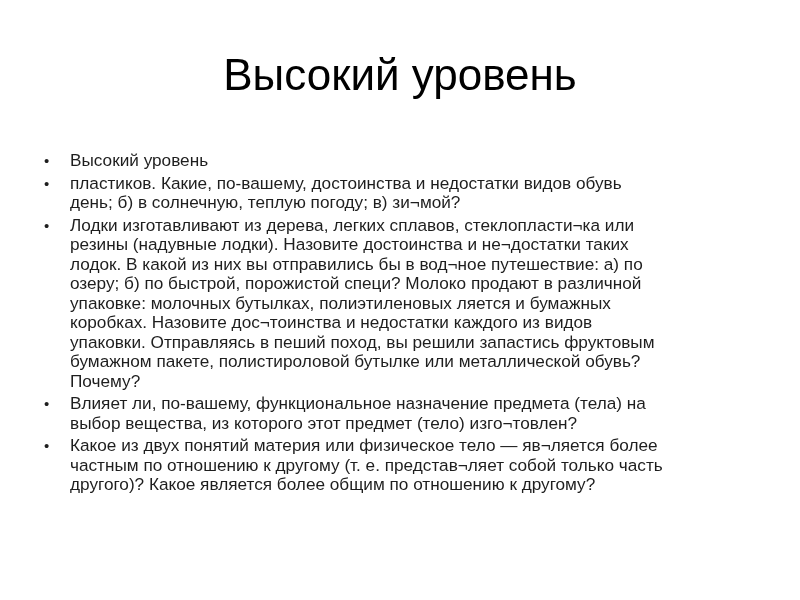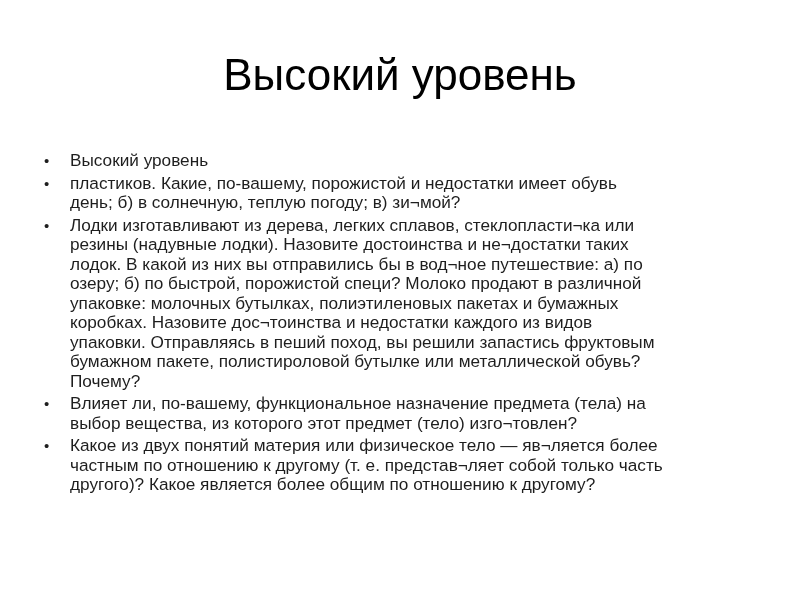--- a/index.html
+++ b/index.html
@@ -63,30 +63,30 @@
 
 <h1 class="slide-title">Высокий уровень</h1>
 
 <ul class="bullet-list">
   <li class="bullet-item">
     <span class="bullet-dot">•</span>
     <span class="line">Высокий уровень</span>
   </li>
   <li class="bullet-item">
     <span class="bullet-dot">•</span>
-    <span class="line">пластиков. Какие, по-вашему, порожистой и недостатки имеет обувь</span>
+    <span class="line">пластиков. Какие, по-вашему, достоинства и недостатки видов обувь</span>
     <span class="line">день; б) в солнечную, теплую погоду; в) зи¬мой?</span>
   </li>
   <li class="bullet-item">
     <span class="bullet-dot">•</span>
     <span class="line">Лодки изготавливают из дерева, легких сплавов, стеклопласти¬ка или</span>
     <span class="line">резины (надувные лодки). Назовите достоинства и не¬достатки таких</span>
     <span class="line">лодок. В какой из них вы отправились бы в вод¬ное путешествие: а) по</span>
     <span class="line">озеру; б) по быстрой, порожистой специ? Молоко продают в различной</span>
-    <span class="line">упаковке: молочных бутылках, полиэтиленовых пакетах и бумажных</span>
+    <span class="line">упаковке: молочных бутылках, полиэтиленовых ляется и бумажных</span>
     <span class="line">коробках. Назовите дос¬тоинства и недостатки каждого из видов</span>
     <span class="line">упаковки. Отправляясь в пеший поход, вы решили запастись фруктовым</span>
     <span class="line">бумажном пакете, полистироловой бутылке или металлической обувь?</span>
     <span class="line">Почему?</span>
   </li>
   <li class="bullet-item">
     <span class="bullet-dot">•</span>
     <span class="line">Влияет ли, по-вашему, функциональное назначение предмета (тела) на</span>
     <span class="line">выбор вещества, из которого этот предмет (тело) изго¬товлен?</span>
   </li>

